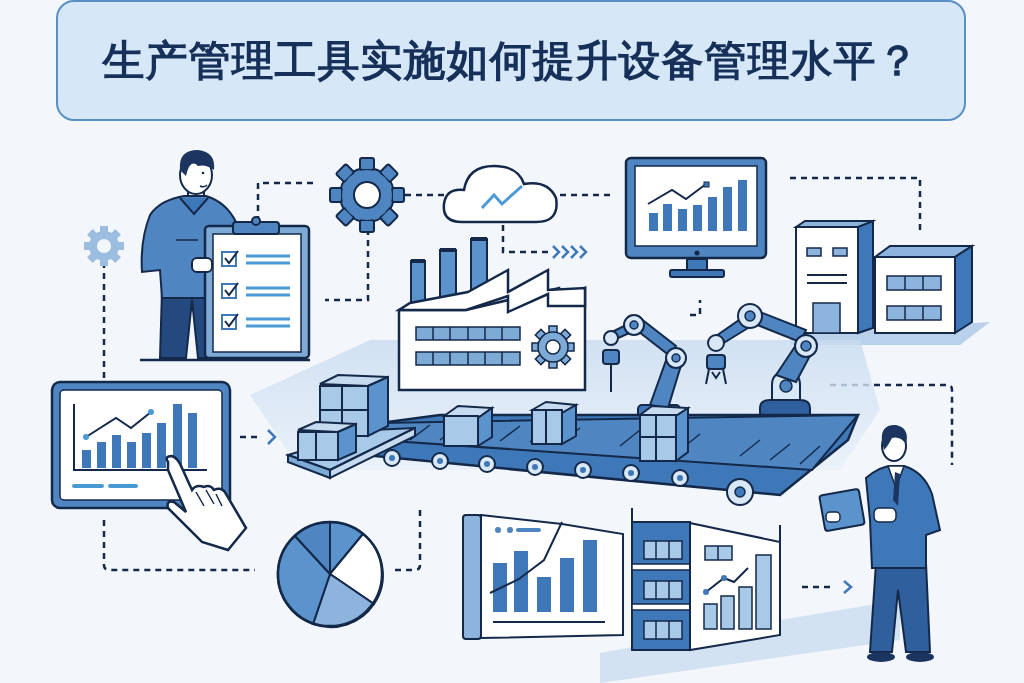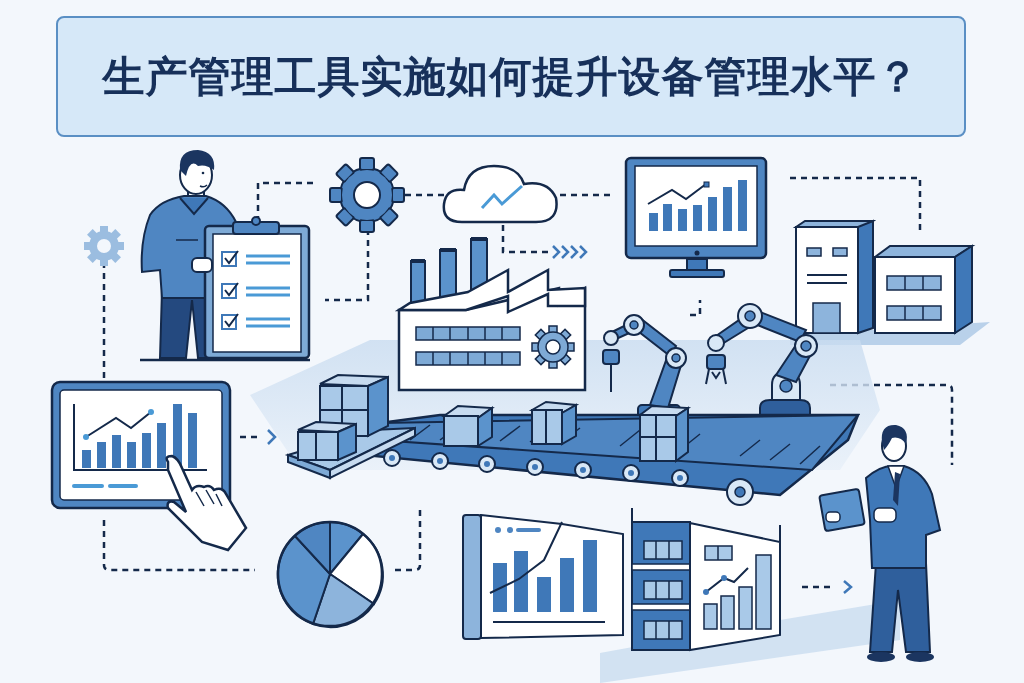--- a/index.html
+++ b/index.html
@@ -3,25 +3,25 @@
 <meta charset="utf-8">
 <style>
   html, body { margin: 0; padding: 0; }
   body {
     width: 1024px; height: 683px; overflow: hidden;
     background: #f3f7fc;
     font-family: "DejaVu Sans", "Liberation Sans", sans-serif;
     position: relative;
   }
   .title-box {
-    position: absolute; left: 56px; top: 16px; width: 910px; height: 121px;
+    position: absolute; left: 56px; top: 0; width: 910px; height: 121px;
     box-sizing: border-box;
     background: #d6e8f8;
     border: 2px solid #5a8fc4;
-    border-radius: 8px;
+    border-radius: 18px;
     display: flex; flex-direction: column; align-items: center; justify-content: center;
     color: #17305a;
     font-weight: bold;
     line-height: 1.12;
     text-align: center;
   }
   .title-line1 { font-size: 42px; letter-spacing: 1px; }
   .title-line2 { font-size: 42px; letter-spacing: 2px; }
   svg.scene { position: absolute; left: 0; top: 0; }
 </style>

